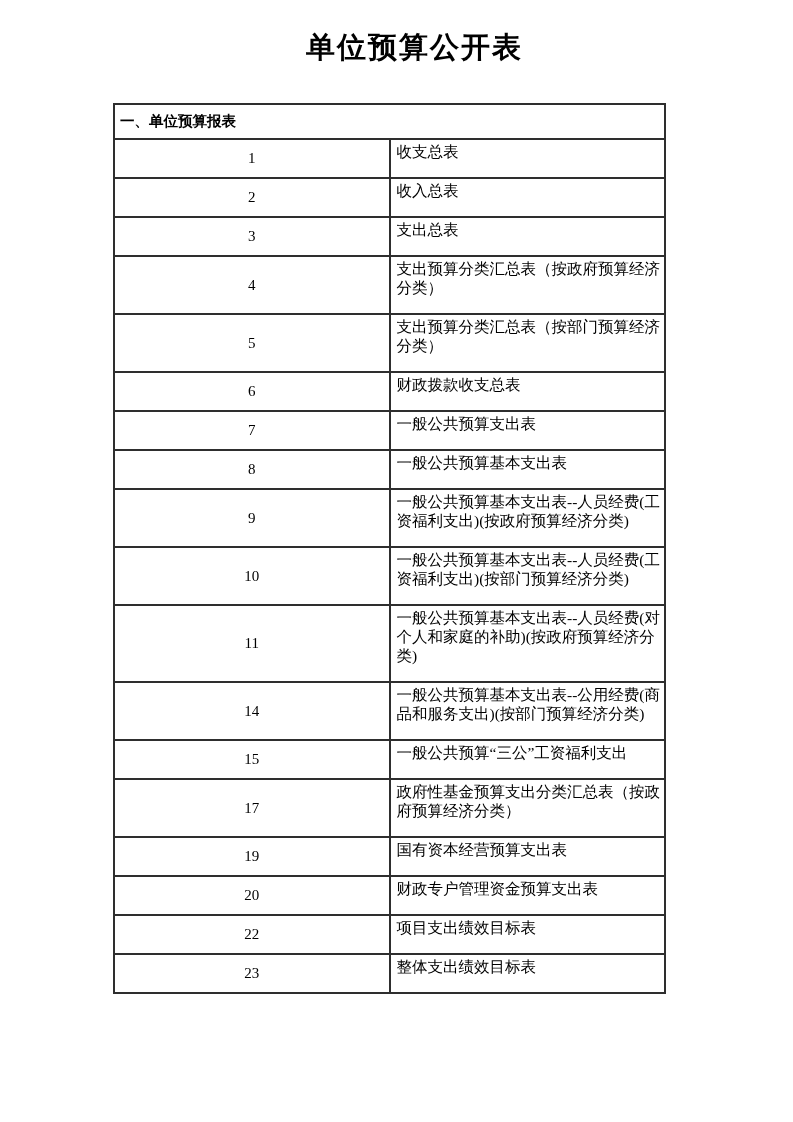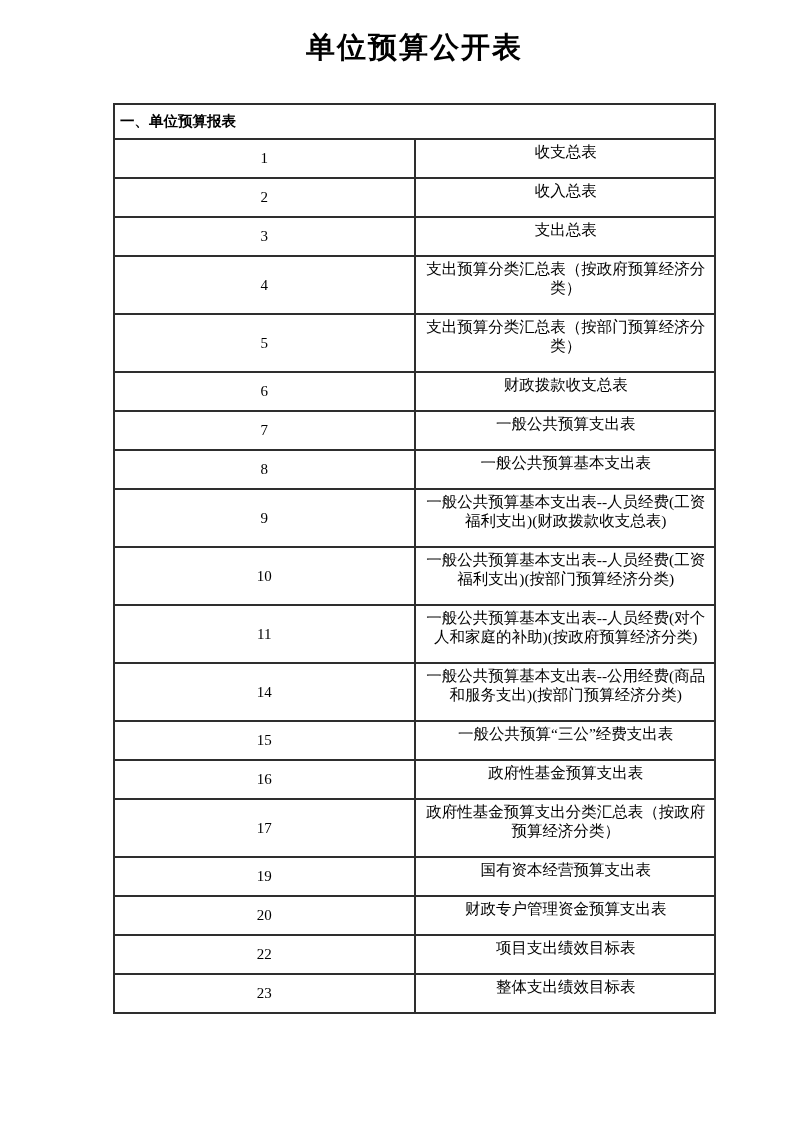--- a/index.html
+++ b/index.html
@@ -24,21 +24,21 @@
     font-family: "Liberation Sans", "DejaVu Sans", sans-serif;
     font-weight: bold;
     font-size: 29px;
     letter-spacing: 2px;
     white-space: nowrap;
   }
   .table-wrap {
     position: absolute;
     top: 103px;
     left: 113px;
-    width: 603px;
+    width: 553px;
   }
   table.budget {
     width: 100%;
     border-collapse: collapse;
     table-layout: fixed;
   }
   table.budget td {
     border: 2px solid #2e2e2e;
     background: #ffffff;
     vertical-align: middle;
@@ -54,21 +54,20 @@
     width: 64px;
     text-align: center;
     font-size: 15px;
     padding: 0;
   }
   td.name-cell {
     font-size: 15.5px;
     line-height: 19px;
     padding: 2px 4px 16px 6px;
     word-break: break-all;
-    text-align: center;
   }
   tr.data-row {
     height: 38px;
   }
 </style>
 </head>
 <body>
 
 <div class="doc-title">单位预算公开表</div>
 
@@ -114,21 +113,21 @@
     <td class="name-cell">一般公共预算支出表</td>
   </tr>
 
   <tr class="data-row">
     <td class="num-cell">8</td>
     <td class="name-cell">一般公共预算基本支出表</td>
   </tr>
 
   <tr class="data-row">
     <td class="num-cell">9</td>
-    <td class="name-cell">一般公共预算基本支出表--人员经费(工资福利支出)(财政拨款收支总表)</td>
+    <td class="name-cell">一般公共预算基本支出表--人员经费(工资福利支出)(按政府预算经济分类)</td>
   </tr>
 
   <tr class="data-row">
     <td class="num-cell">10</td>
     <td class="name-cell">一般公共预算基本支出表--人员经费(工资福利支出)(按部门预算经济分类)</td>
   </tr>
 
   <tr class="data-row">
     <td class="num-cell">11</td>
     <td class="name-cell">一般公共预算基本支出表--人员经费(对个人和家庭的补助)(按政府预算经济分类)</td>
@@ -136,27 +135,23 @@
 
 
 
   <tr class="data-row">
     <td class="num-cell">14</td>
     <td class="name-cell">一般公共预算基本支出表--公用经费(商品和服务支出)(按部门预算经济分类)</td>
   </tr>
 
   <tr class="data-row">
     <td class="num-cell">15</td>
-    <td class="name-cell">一般公共预算“三公”经费支出表</td>
+    <td class="name-cell">一般公共预算“三公”工资福利支出</td>
   </tr>
 
-  <tr class="data-row">
-    <td class="num-cell">16</td>
-    <td class="name-cell">政府性基金预算支出表</td>
-  </tr>
 
   <tr class="data-row">
     <td class="num-cell">17</td>
     <td class="name-cell">政府性基金预算支出分类汇总表（按政府预算经济分类）</td>
   </tr>
 
 
   <tr class="data-row">
     <td class="num-cell">19</td>
     <td class="name-cell">国有资本经营预算支出表</td>

